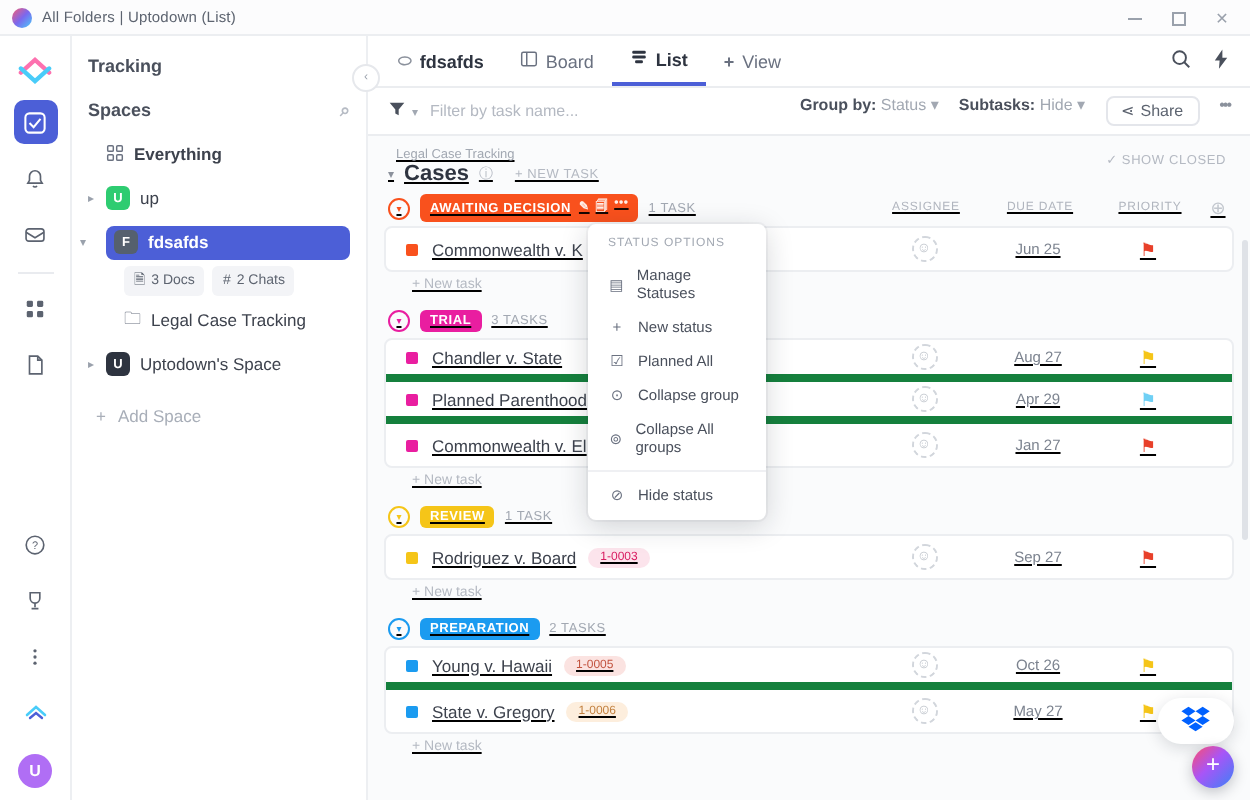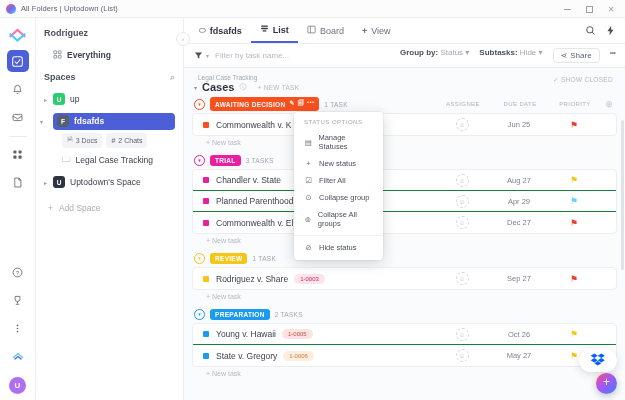--- a/index.html
+++ b/index.html
@@ -108,21 +108,21 @@
   .fb-placeholder { color: #b4b9c2; margin-left: 6px; }
   .fb-right { margin-left: auto; display: flex; align-items: flex-start; gap: 10px; color: #6a7180; }
   .fb-lbl { font-weight: 600; color: #4a505c; }
   .fb-val { color: #a2a8b2; }
   .share-btn {
     display: flex; align-items: center; gap: 3px;
     border: 1px solid #e4e6eb; border-radius: 4px; padding: 2px 7px;
     color: #5d6470; background: #fff;
   }
   
-  .content { flex: 1; overflow: hidden; padding: 6px 8px 0 8px; position: relative; }
+  .content { flex: 1; overflow: hidden; padding: 6px 8px 0 8px; position: relative; text-decoration: underline; }
   .crumb { font-size: 6.5px; color: #a2a8b2; padding-left: 6px; }
   .cases-hd { display: flex; align-items: center; gap: 5px; padding: 0 0 4px 2px; }
   .cases-caret { font-size: 6px; color: #8b919c; }
   .cases-title { font-size: 11px; font-weight: bold; color: #2e3440; }
   .info-ico { font-size: 7px; color: #b6bbc4; }
   .new-task-top { font-size: 6.5px; color: #b4b9c2; letter-spacing: .3px; margin-left: 6px; }
   .show-closed { position: absolute; right: 12px; top: 8px; font-size: 6.5px; color: #b4b9c2; letter-spacing: .3px; }
   .group { margin-bottom: 7px; }
   .grp-hd { display: flex; align-items: center; gap: 5px; height: 14px; padding-left: 2px; }
   .grp-caret {
@@ -135,21 +135,21 @@
   }
   .grp-pill .tools { display: flex; gap: 3px; opacity: .9; font-size: 6px; }
   .grp-count { font-size: 6.5px; color: #a2a8b2; letter-spacing: .3px; }
   .grp-cols { margin-left: auto; display: flex; align-items: center; }
   .col-h { font-size: 6px; color: #b0b5be; letter-spacing: .4px; text-align: center; }
   .col-assignee { width: 56px; }
   .col-due { width: 58px; }
   .col-prio { width: 52px; }
   .col-plus { width: 16px; text-align: center; color: #c2c7ce; font-size: 9px; }
   .rows { background: #fff; border: 1px solid #eceef1; border-radius: 4px; margin-top: 2px; }
-  .row { display: flex; align-items: center; height: 21px; padding-left: 10px; border-bottom: 1px solid #15803d; }
+  .row { display: flex; align-items: center; height: 21px; padding-left: 10px; border-bottom: 4px solid #15803d; }
   .row:last-child { border-bottom: none; }
   .dot { width: 6px; height: 6px; border-radius: 1px; margin-right: 7px; flex: none; }
   .task-name { font-size: 8.5px; color: #3d424d; white-space: nowrap; }
   .tag {
     font-size: 6px; border-radius: 7px; padding: 2px 6px; margin-left: 6px;
     white-space: nowrap;
   }
   .row-cols { margin-left: auto; display: flex; align-items: center; }
   .cell { text-align: center; font-size: 7.5px; color: #7c838f; }
   .assignee-ico {
@@ -276,38 +276,38 @@
           <path d="M3 15 L12 7 L21 15" stroke="#49ccf9" stroke-width="2.6" fill="none" stroke-linecap="round"></path>
           <path d="M6 18 L12 13 L18 18" stroke="#4c5fd7" stroke-width="2.4" fill="none" stroke-linecap="round"></path>
         </svg>
       </div>
       <div class="avatar">U</div>
     </div>
   </div>
 
   <div class="sidebar">
     <div class="sb-row sb-head">
-      <span>Rodriguez</span>
+      <span>Tracking</span>
+    </div>
+    <div class="sb-row sb-head">
+      <span>Spaces</span>
+      <span class="sb-search">⌕</span>
     </div>
     <div class="sb-row">
       <span class="sb-caret"></span>
       <span style="margin-right:5px;color:#6a7180;font-size:8px;">
         <svg width="9" height="9" viewBox="0 0 16 16" fill="none" stroke="#6a7180" stroke-width="1.3">
             <rect x="1.5" y="1.5" width="5" height="5" rx="1"></rect>
             <rect x="9.5" y="1.5" width="5" height="5" rx="1"></rect>
             <rect x="1.5" y="9.5" width="5" height="5" rx="1"></rect>
             <rect x="9.5" y="9.5" width="5" height="5" rx="1"></rect>
           </svg>
       </span>
       <span style="font-weight:600;">Everything</span>
     </div>
-    <div class="sb-row sb-head">
-      <span>Spaces</span>
-      <span class="sb-search">⌕</span>
-    </div>
 
     <div class="sb-row">
       <span class="sb-caret">▸</span>
       <span class="sb-badge" style="background:#2ecc71;">U</span>
       <span>up</span>
     </div>
 
     <div class="sb-row" style="padding:0 4px;">
       <span class="sb-caret">▾</span>
       <div class="sb-item-sel" style="display:flex;align-items:center;height:17px;flex:1;">
@@ -345,39 +345,39 @@
 
     <div class="sb-collapse">‹</div>
   </div>
 
   <div class="main">
 
     <div class="tabbar">
       <div class="tab bold">
         <span style="font-size:8px;color:#8b919c;">⬭</span>
         <span>fdsafds</span>
+      </div>
+      <div class="tab">
+        <span>
+          <svg width="9" height="9" viewBox="0 0 16 16" fill="none" stroke="#6a7180" stroke-width="1.3">
+              <rect x="1.5" y="2" width="13" height="12" rx="1.5"></rect>
+              <path d="M6 2 v12"></path>
+            </svg>
+        </span>
+        <span>Board</span>
       </div>
       <div class="tab sel">
         <span>
           <svg width="9" height="9" viewBox="0 0 16 16" fill="#2e3440">
               <rect x="2" y="2.5" width="12" height="2.6" rx="1.1"></rect>
               <rect x="2" y="6.7" width="12" height="2.6" rx="1.1"></rect>
               <rect x="4.5" y="10.9" width="7" height="2.6" rx="1.1"></rect>
             </svg>
         </span>
         <span>List</span>
-      </div>
-      <div class="tab">
-        <span>
-          <svg width="9" height="9" viewBox="0 0 16 16" fill="none" stroke="#6a7180" stroke-width="1.3">
-              <rect x="1.5" y="2" width="13" height="12" rx="1.5"></rect>
-              <path d="M6 2 v12"></path>
-            </svg>
-        </span>
-        <span>Board</span>
       </div>
       <div class="tab">
         <span style="font-weight:bold;">+</span>
         <span>View</span>
       </div>
       <div class="tabbar-right">
         <span>
           <svg width="11" height="11" viewBox="0 0 16 16" fill="none" stroke="#4a505c" stroke-width="1.4">
               <circle cx="7" cy="7" r="4.6"></circle>
               <path d="M10.4 10.4 L14 14"></path>
@@ -489,40 +489,40 @@
                   <div class="cell col-due">Apr 29</div>
                   <div class="cell col-prio"><span class="flag" style="color: rgb(111, 208, 245);">⚑</span></div>
                   <div class="col-plus"></div>
                 </div>
               </div>
               <div class="row">
                 <span class="dot" style="background: rgb(233, 30, 160);"></span>
                 <span class="task-name">Commonwealth v. El</span>
                 <div class="row-cols">
                   <div class="cell col-assignee"><span class="assignee-ico">☺</span></div>
-                  <div class="cell col-due">Dec 27</div>
+                  <div class="cell col-due">Jan 27</div>
                   <div class="cell col-prio"><span class="flag" style="color: rgb(232, 64, 42);">⚑</span></div>
                   <div class="col-plus"></div>
                 </div>
               </div>
             </div>
             <div class="newtask">+ New task</div>
           </div>
           <div class="group">
             <div class="grp-hd">
               <span class="grp-caret" style="color: rgb(245, 197, 24);">▾</span>
               <div class="grp-pill" style="background: rgb(245, 197, 24);">
                 <span>REVIEW</span>
               </div>
               <span class="grp-count">1 TASK</span>
             </div>
             <div class="rows">
               <div class="row">
                 <span class="dot" style="background: rgb(245, 197, 24);"></span>
-                <span class="task-name">Rodriguez v. Share</span>
+                <span class="task-name">Rodriguez v. Board</span>
                 <span class="tag" style="background: rgb(252, 228, 236); color: rgb(216, 27, 96);">1-0003</span>
                 <div class="row-cols">
                   <div class="cell col-assignee"><span class="assignee-ico">☺</span></div>
                   <div class="cell col-due">Sep 27</div>
                   <div class="cell col-prio"><span class="flag" style="color: rgb(232, 64, 42);">⚑</span></div>
                   <div class="col-plus"></div>
                 </div>
               </div>
             </div>
             <div class="newtask">+ New task</div>
@@ -570,21 +570,21 @@
         <div class="menu-it">
           <span class="mi">▤</span>
           <span>Manage Statuses</span>
         </div>
         <div class="menu-it">
           <span class="mi">+</span>
           <span>New status</span>
         </div>
         <div class="menu-it">
           <span class="mi">☑</span>
-          <span>Filter All</span>
+          <span>Planned All</span>
         </div>
         <div class="menu-it">
           <span class="mi">⊙</span>
           <span>Collapse group</span>
         </div>
         <div class="menu-it">
           <span class="mi">⊚</span>
           <span>Collapse All groups</span>
         </div>
         <div class="menu-sep"></div>

